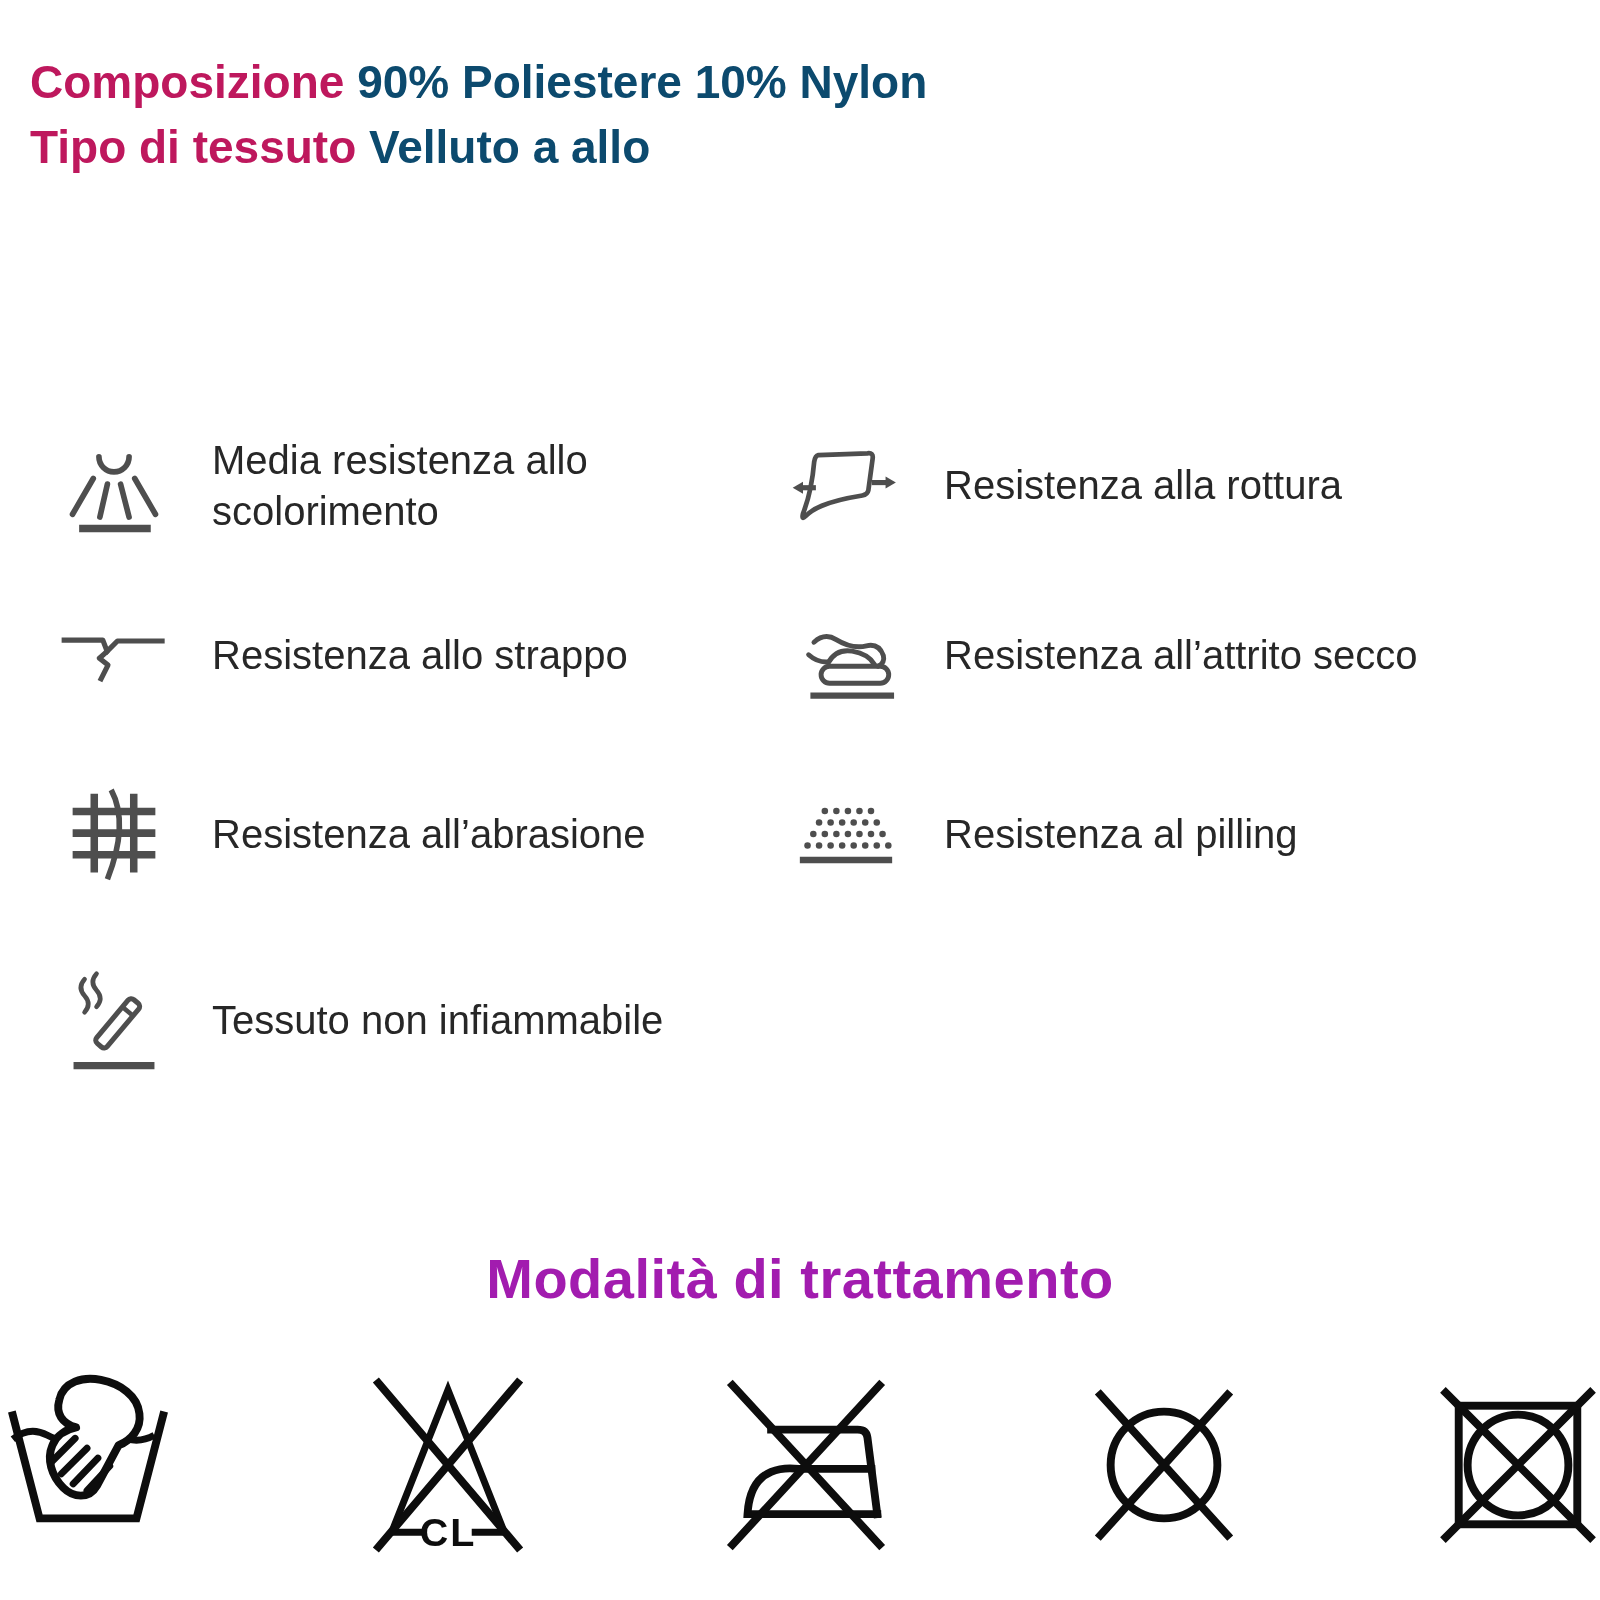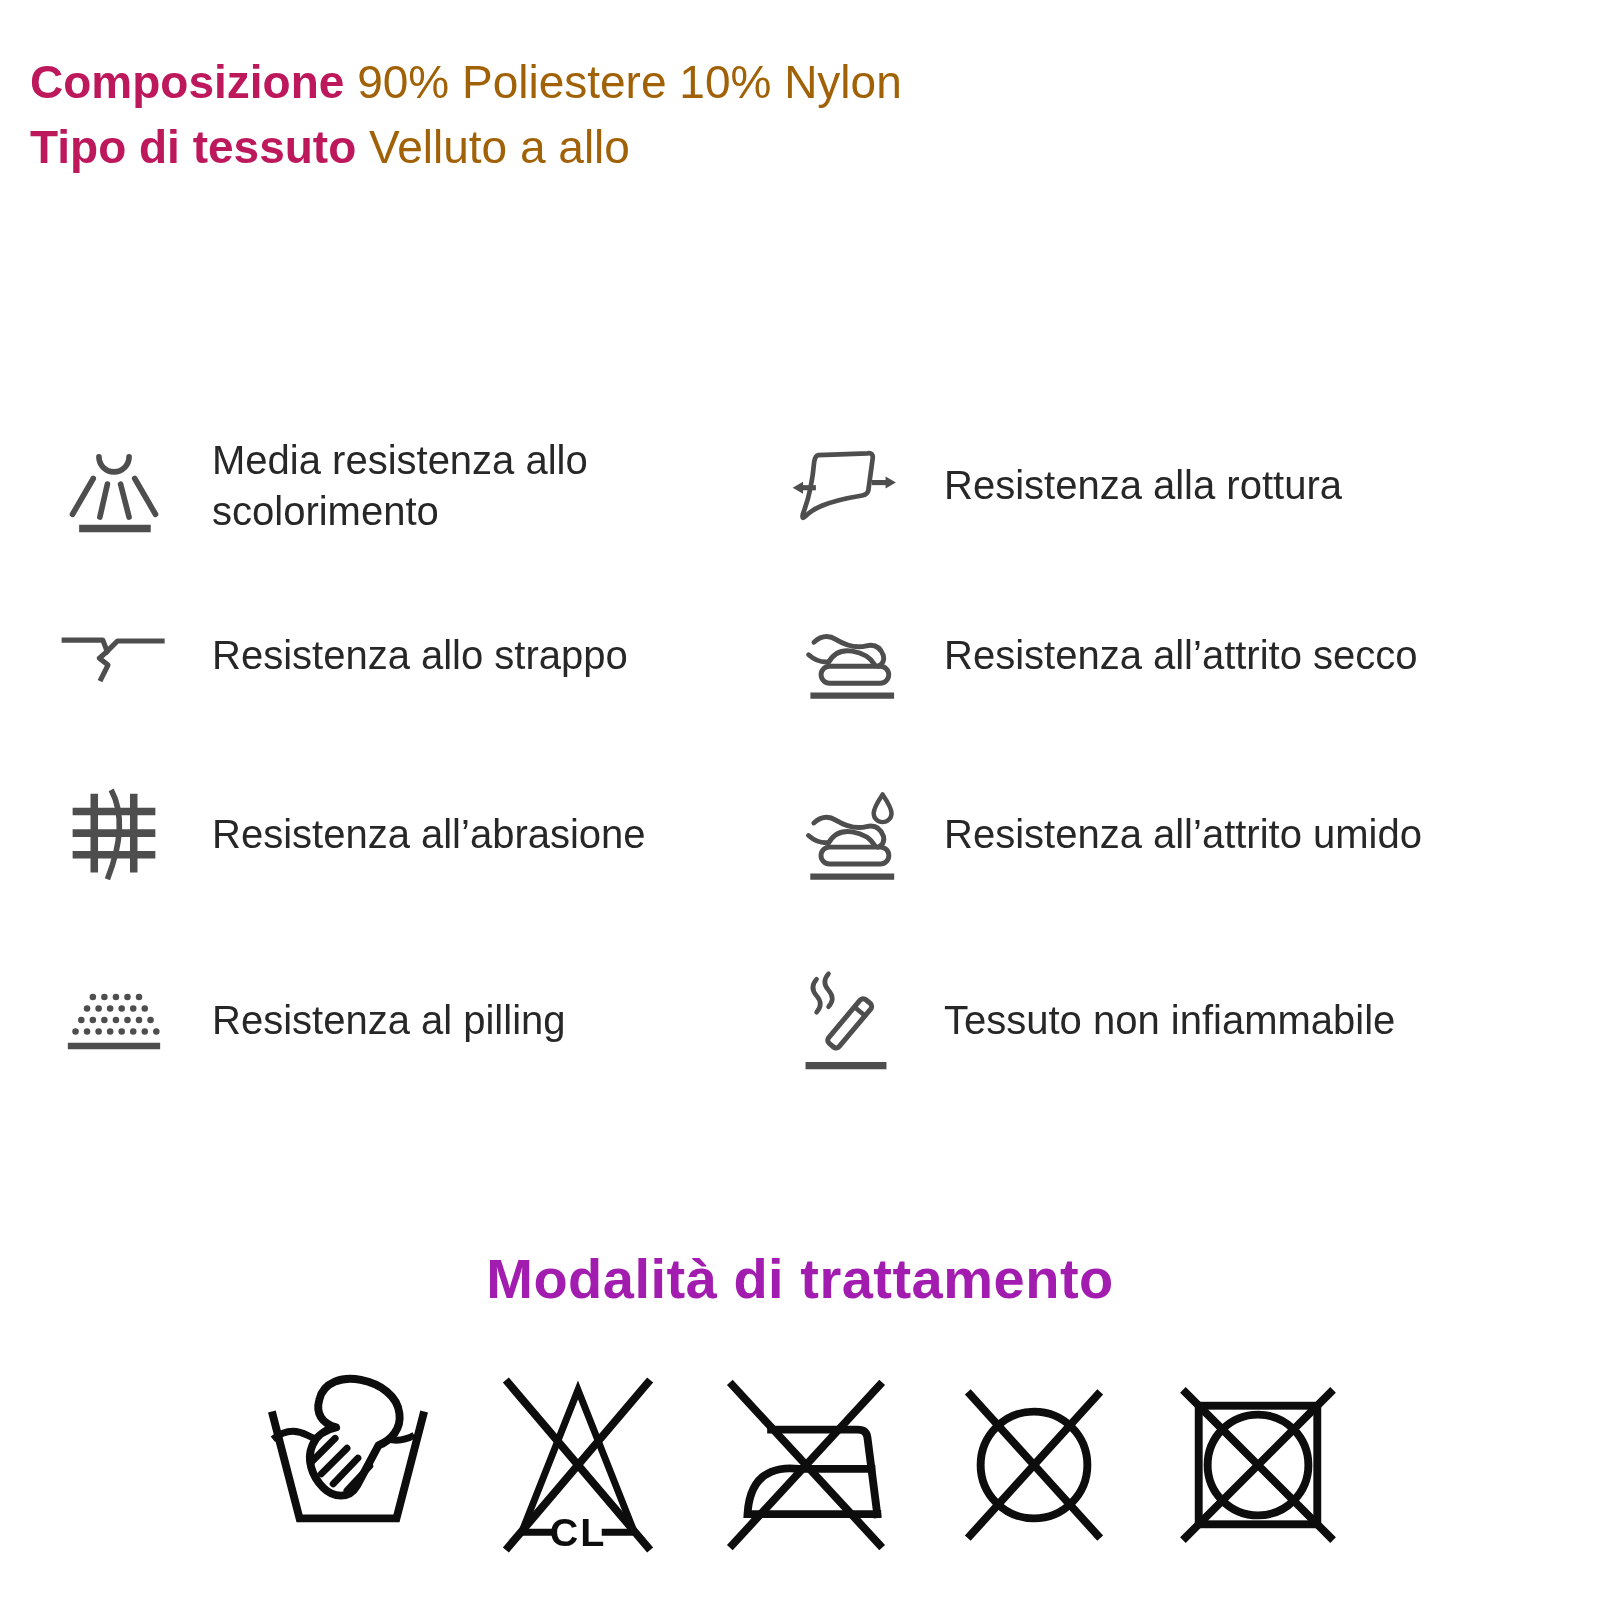--- a/index.html
+++ b/index.html
@@ -3,35 +3,35 @@
 <meta charset="utf-8">
 <style>
   html,body{margin:0;padding:0;background:#ffffff;}
   .page{position:relative;width:1600px;height:1600px;background:#ffffff;overflow:hidden;
         font-family:"Liberation Sans",sans-serif;color:#1c1c1c;}
 
   
   .header{position:absolute;top:50px;left:30px;font-size:46px;line-height:1.42;}
   .hline{display:block;white-space:nowrap;}
   .hlabel{font-weight:800;color:#be185d;}
-  .hvalue{font-weight:400;color:#a16207;text-align:right;}
+  .hvalue{font-weight:700;color:#0c4a6e;text-align:right;}
 
   
   .features{position:absolute;top:402px;left:58px;width:1502px;display:grid;
             grid-template-columns:732px 1fr;grid-template-rows:168px 172px 186px 186px;
             align-items:center;}
   .feature{display:flex;align-items:center;gap:42px;}
   .icon-box{flex:0 0 112px;display:flex;justify-content:center;align-items:center;}
   .feature-label{font-size:40px;line-height:1.28;color:#272727;max-width:560px;}
 
   
   .treatment-title{position:absolute;top:1246px;left:0;width:100%;text-align:center;
                    font-size:56px;font-weight:800;color:#a21caf;letter-spacing:.5px;}
   .care-row{position:absolute;top:1366px;left:0;width:100%;display:flex;
-            justify-content:center;align-items:flex-start;gap:58px;}
+            justify-content:space-between;align-items:flex-start;gap:58px;}
   .cl{font:700 40px "Liberation Sans",sans-serif;fill:#0d0d0d;letter-spacing:2px;}
   svg{display:block;}
 </style>
 </head>
 <body>
 
 <div class="page">
 
   <div class="header">
     <span class="hline">
@@ -97,35 +97,20 @@
       <span class="icon-box">
         <svg viewBox="0 0 100 100" width="94" height="94">
           <path d="M6 25 H94 M6 48 H94 M6 71 H94" stroke="#4e4e4e" stroke-width="8" fill="none"></path>
           <path d="M29 6 V90 M71 6 V90" stroke="#4e4e4e" stroke-width="8" fill="none"></path>
           <path d="M47 2 C62 30 56 64 43 97" stroke="#4e4e4e" stroke-width="6" fill="none"></path>
         </svg>
       </span>
       <span class="feature-label">Resistenza all’abrasione</span>
     </div>
 
-    <div class="feature">
-      <span class="icon-box">
-        <svg viewBox="0 0 112 104" width="100" height="93">
-          <path d="M97 6 C103 15 107 22 107 27 A10 10 0 0 1 87 27 C87 22 91 15 97 6 Z" stroke="#4e4e4e" stroke-width="5" fill="none" stroke-linejoin="round"></path>
-          <g transform="translate(0,4)">
-            <path d="M14 48 Q24 57 36 56" stroke="#4e4e4e" stroke-width="5.5" fill="none" stroke-linecap="round"></path>
-            <path d="M20 34 Q32 23 45 31 Q63 42 79 38 Q93 35 98 49 Q100 57 92 61" stroke="#4e4e4e" stroke-width="5.5" fill="none" stroke-linecap="round"></path>
-            <path d="M36 57 Q45 41 63 44 Q81 47 88 59" stroke="#4e4e4e" stroke-width="5.5" fill="none" stroke-linecap="round"></path>
-            <rect x="28" y="61" width="76" height="19" rx="9.5" stroke="#4e4e4e" stroke-width="5.5" fill="none"></rect>
-            <path d="M16 94 H110" stroke="#4e4e4e" stroke-width="7" fill="none"></path>
-          </g>
-        </svg>
-      </span>
-      <span class="feature-label">Resistenza all’attrito umido</span>
-    </div>
 
     <div class="feature">
       <span class="icon-box">
         <svg viewBox="0 0 104 64" width="100" height="62">
           <g fill="#4e4e4e">
             <circle cx="30" cy="7" r="3.4"></circle>
               <circle cx="42" cy="7" r="3.4"></circle>
               <circle cx="54" cy="7" r="3.4"></circle>
               <circle cx="66" cy="7" r="3.4"></circle>
               <circle cx="78" cy="7" r="3.4"></circle>

